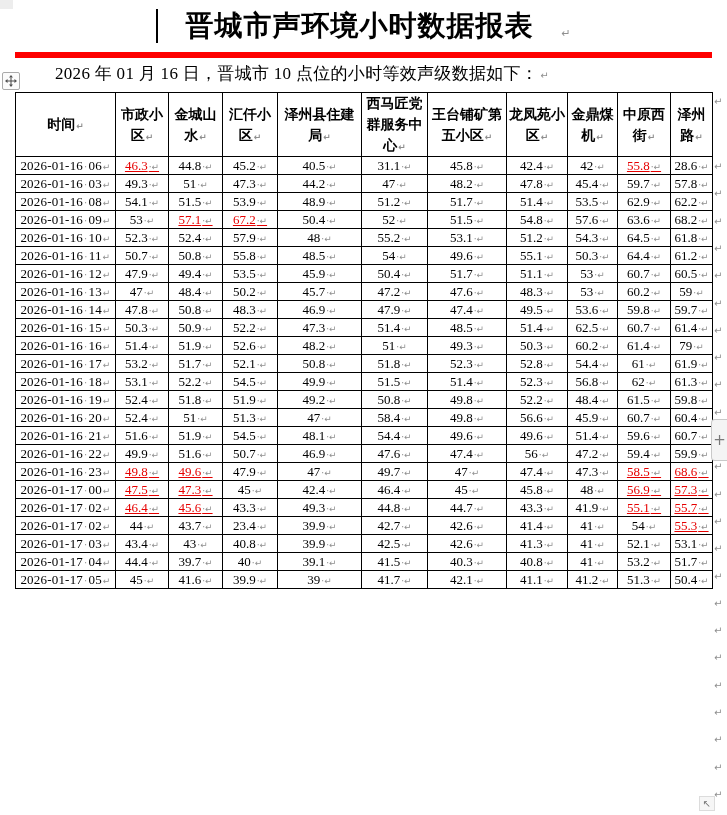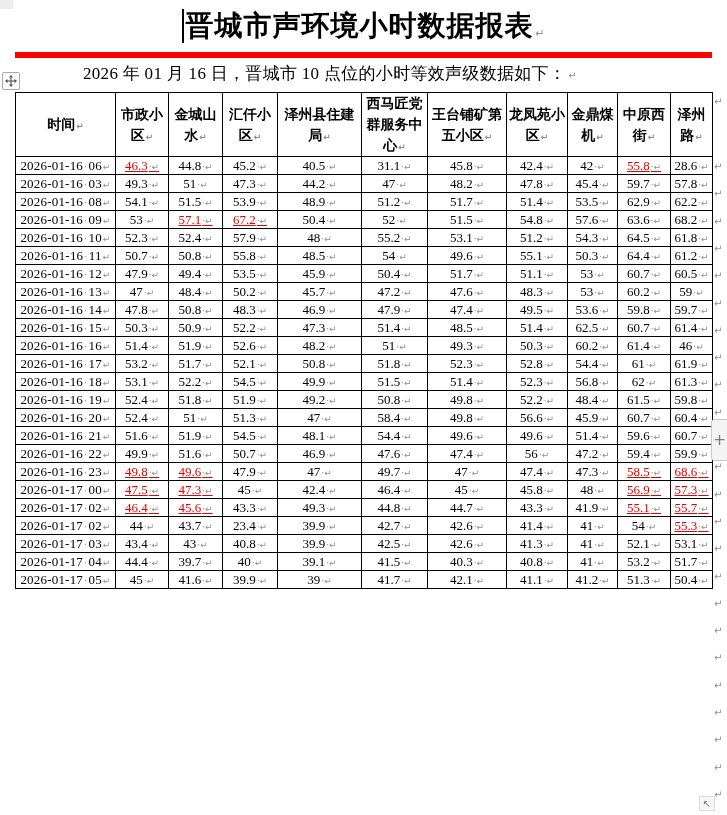--- a/index.html
+++ b/index.html
@@ -7,27 +7,27 @@
   body {
     position: relative;
     background: #ffffff;
     font-family: "Liberation Serif", "DejaVu Serif", serif;
     color: #000;
     overflow: hidden;
   }
   .corner-frag { position:absolute; left:0; top:0; width:13px; height:9px; background:#ededed; }
   .title-row {
     position:absolute; top:6px; left:0; width:100%;
-    display:flex; justify-content:center; align-items:center;
+    display:flex; justify-content:center; align-items:center;gap:26px;
   }
   .text-cursor { width:2px; height:34px; background:#000; margin-right:1px; }
   .doc-title { font-size:28px; font-weight:bold; letter-spacing:1px; line-height:40px; }
   .pmark { color:#8f8f8f; font-size:11px; font-family:"DejaVu Sans",sans-serif; margin-left:2px; align-self:flex-end; padding-bottom:6px;}
   .red-divider { position:absolute; left:15px; top:52px; width:697px; height:6px; }
-  .subtitle-row { position:absolute; left:55px; top:62px; font-size:17px; letter-spacing:0.3px;margin-left:28px; }
+  .subtitle-row { position:absolute; left:55px; top:62px; font-size:17px; letter-spacing:0.3px; }
   .subtitle-row .pmark { font-size:10px; padding:0; vertical-align:baseline; }
 
   table.noise {
     position:absolute; left:15px; top:92px;
     border-collapse:collapse; table-layout:fixed; width:697px;
     font-size:13px;
   }
   table.noise th, table.noise td {
     border:1px solid #000; text-align:center; vertical-align:middle;
     padding:0 1px; overflow:hidden;
@@ -249,21 +249,21 @@
         <td class="time"><span>2026-01-16</span><span class="sp">·</span><span>16</span><span class="fm">↵</span></td>
         <td class="val"><span>51.4</span><span class="fm">·↵</span></td>
         <td class="val"><span>51.9</span><span class="fm">·↵</span></td>
         <td class="val"><span>52.6</span><span class="fm">·↵</span></td>
         <td class="val"><span>48.2</span><span class="fm">·↵</span></td>
         <td class="val"><span>51</span><span class="fm">·↵</span></td>
         <td class="val"><span>49.3</span><span class="fm">·↵</span></td>
         <td class="val"><span>50.3</span><span class="fm">·↵</span></td>
         <td class="val"><span>60.2</span><span class="fm">·↵</span></td>
         <td class="val"><span>61.4</span><span class="fm">·↵</span></td>
-        <td class="val"><span>46</span><span class="fm">·↵</span></td>
+        <td class="val"><span>79</span><span class="fm">·↵</span></td>
       </tr>
       <tr>
         <td class="time"><span>2026-01-16</span><span class="sp">·</span><span>17</span><span class="fm">↵</span></td>
         <td class="val"><span>53.2</span><span class="fm">·↵</span></td>
         <td class="val"><span>51.7</span><span class="fm">·↵</span></td>
         <td class="val"><span>52.1</span><span class="fm">·↵</span></td>
         <td class="val"><span>50.8</span><span class="fm">·↵</span></td>
         <td class="val"><span>51.8</span><span class="fm">·↵</span></td>
         <td class="val"><span>52.3</span><span class="fm">·↵</span></td>
         <td class="val"><span>52.8</span><span class="fm">·↵</span></td>

